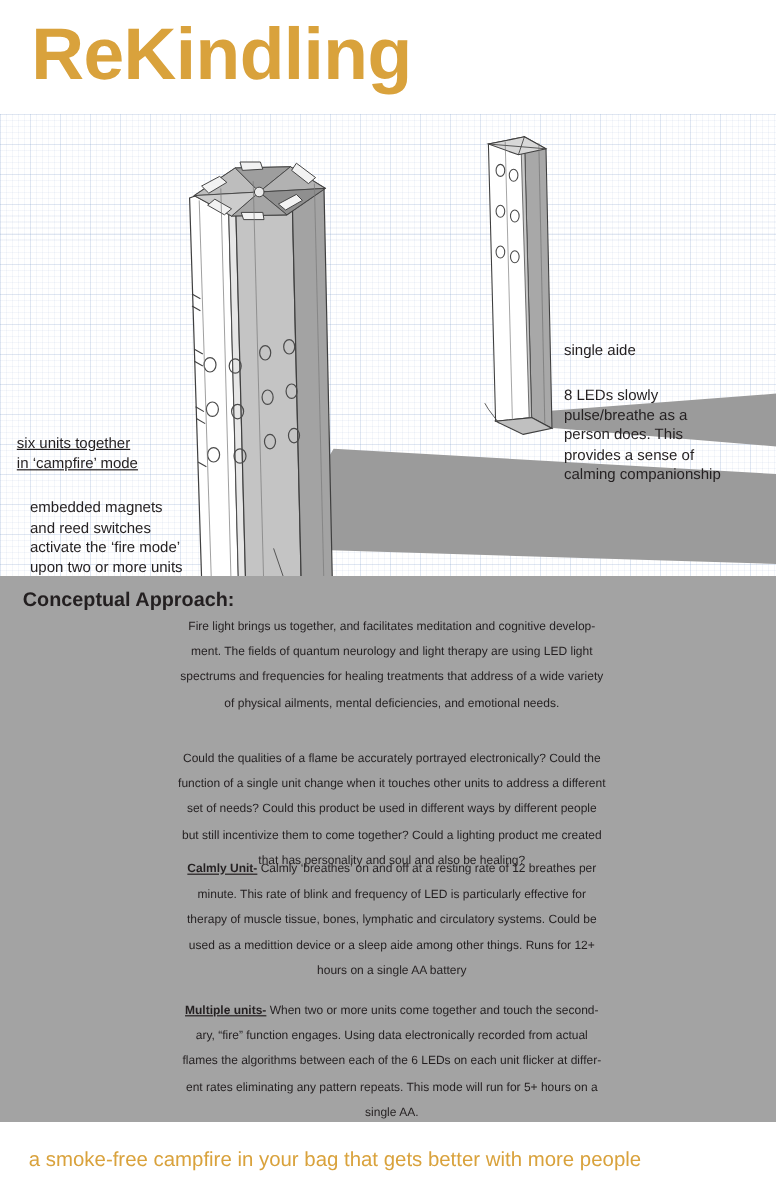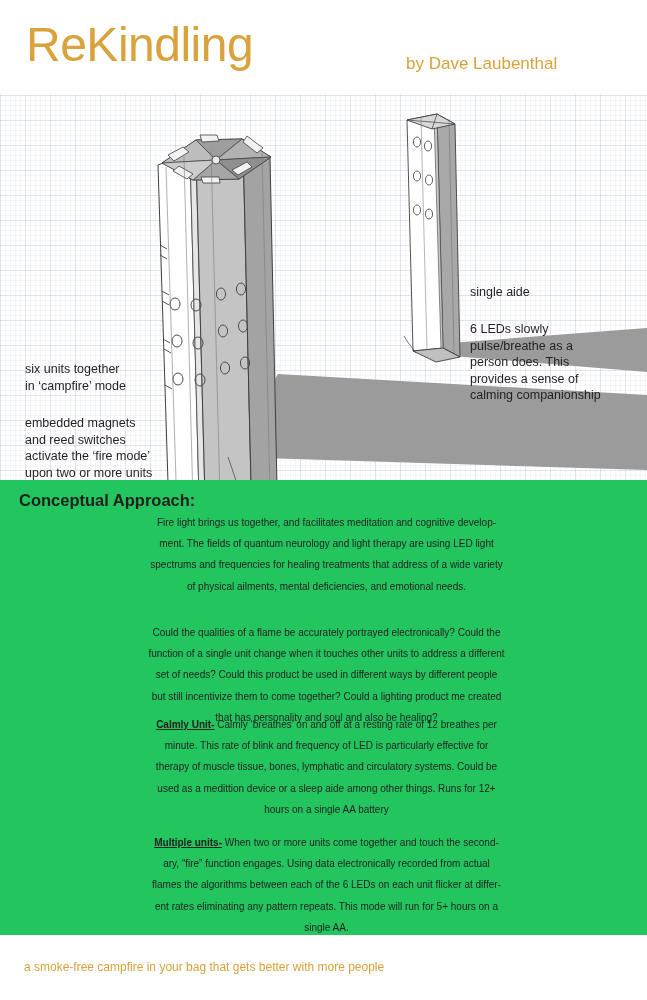--- a/index.html
+++ b/index.html
@@ -21,23 +21,23 @@
     position: absolute;
     left: 0; top: 0;
     width: 647px;
     height: 95px;
     background: #ffffff;
   }
   #doc-title {
     position: absolute;
     left: 26px;
     top: 14px;
-    font-size: 48px;
+    font-size: 61px;
     line-height: 62px;
-    font-weight: 400;
+    font-weight: 700;
     color: #d9a23c;
     letter-spacing: -0.5px;
     white-space: nowrap;
   }
   #byline {
     position: absolute;
     left: 406px;
     top: 53px;
     font-size: 17px;
     line-height: 22px;
@@ -70,33 +70,33 @@
     left: 0; top: 0;
   }
 
   .callout {
     position: absolute;
     font-size: 12.5px;
     line-height: 16.5px;
     color: #231f20;
     white-space: pre-line;
   }
-  #callout-left-1  { left: 25px;  top: 266px; }
+  #callout-left-1  { left: 14px;  top: 266px; text-decoration: underline; }
   #callout-left-2  { left: 25px;  top: 320px; }
   #callout-right-1 { left: 470px; top: 189px; }
   #callout-right-2 { left: 470px; top: 226px; }
 
   
   #body-copy {
     position: absolute;
     left: 0;
     top: 480px;
     width: 647px;
     height: 455px;
-    background: #22c55e;
+    background: #a3a3a3;
   }
   .section {
     position: absolute;
     left: 19px;
     width: 615px;
   }
   .section-heading {
     font-size: 16.5px;
     line-height: 21px;
     font-weight: bold;
@@ -116,32 +116,31 @@
   #section-conceptual { top: 10px; }
   #section-questions  { top: 122px; margin-top: 20px; }
   #section-single     { top: 234px; }
   #section-multiple   { top: 352px; }
 
   
   #tagline {
     position: absolute;
     left: 24px;
     top: 956px;
-    font-size: 12px;
+    font-size: 17px;
     line-height: 22px;
     color: #d9a23c;
     white-space: nowrap;
   }
 </style>
 </head>
 <body>
 
 <div id="header">
   <div id="doc-title">ReKindling</div>
-  <div id="byline">by Dave Laubenthal</div>
 </div>
 
 <div id="illustration">
 
   <svg id="illo-svg" width="647" height="385" viewBox="0 0 647 385">
 
     <polygon points="437,249 647,233 647,277 428,259" fill="#9b9b9b"></polygon>
     <polygon points="278,279 647,300 647,375 228,362" fill="#9b9b9b"></polygon>
 
     <g>
@@ -255,21 +254,21 @@
   </svg>
 
   <div class="callout" id="callout-left-1">six units together
 in ‘campfire’ mode</div>
   <div class="callout" id="callout-left-2">embedded magnets
 and reed switches
 activate the ‘fire mode’
 upon two or more units
 touching</div>
   <div class="callout" id="callout-right-1">single aide</div>
-  <div class="callout" id="callout-right-2">6 LEDs slowly
+  <div class="callout" id="callout-right-2">8 LEDs slowly
 pulse/breathe as a
 person does.  This
 provides a sense of
 calming companionship</div>
 </div>
 
 <div id="body-copy">
 
   <div class="section" id="section-conceptual">
     <div class="section-heading">Conceptual Approach:</div>

